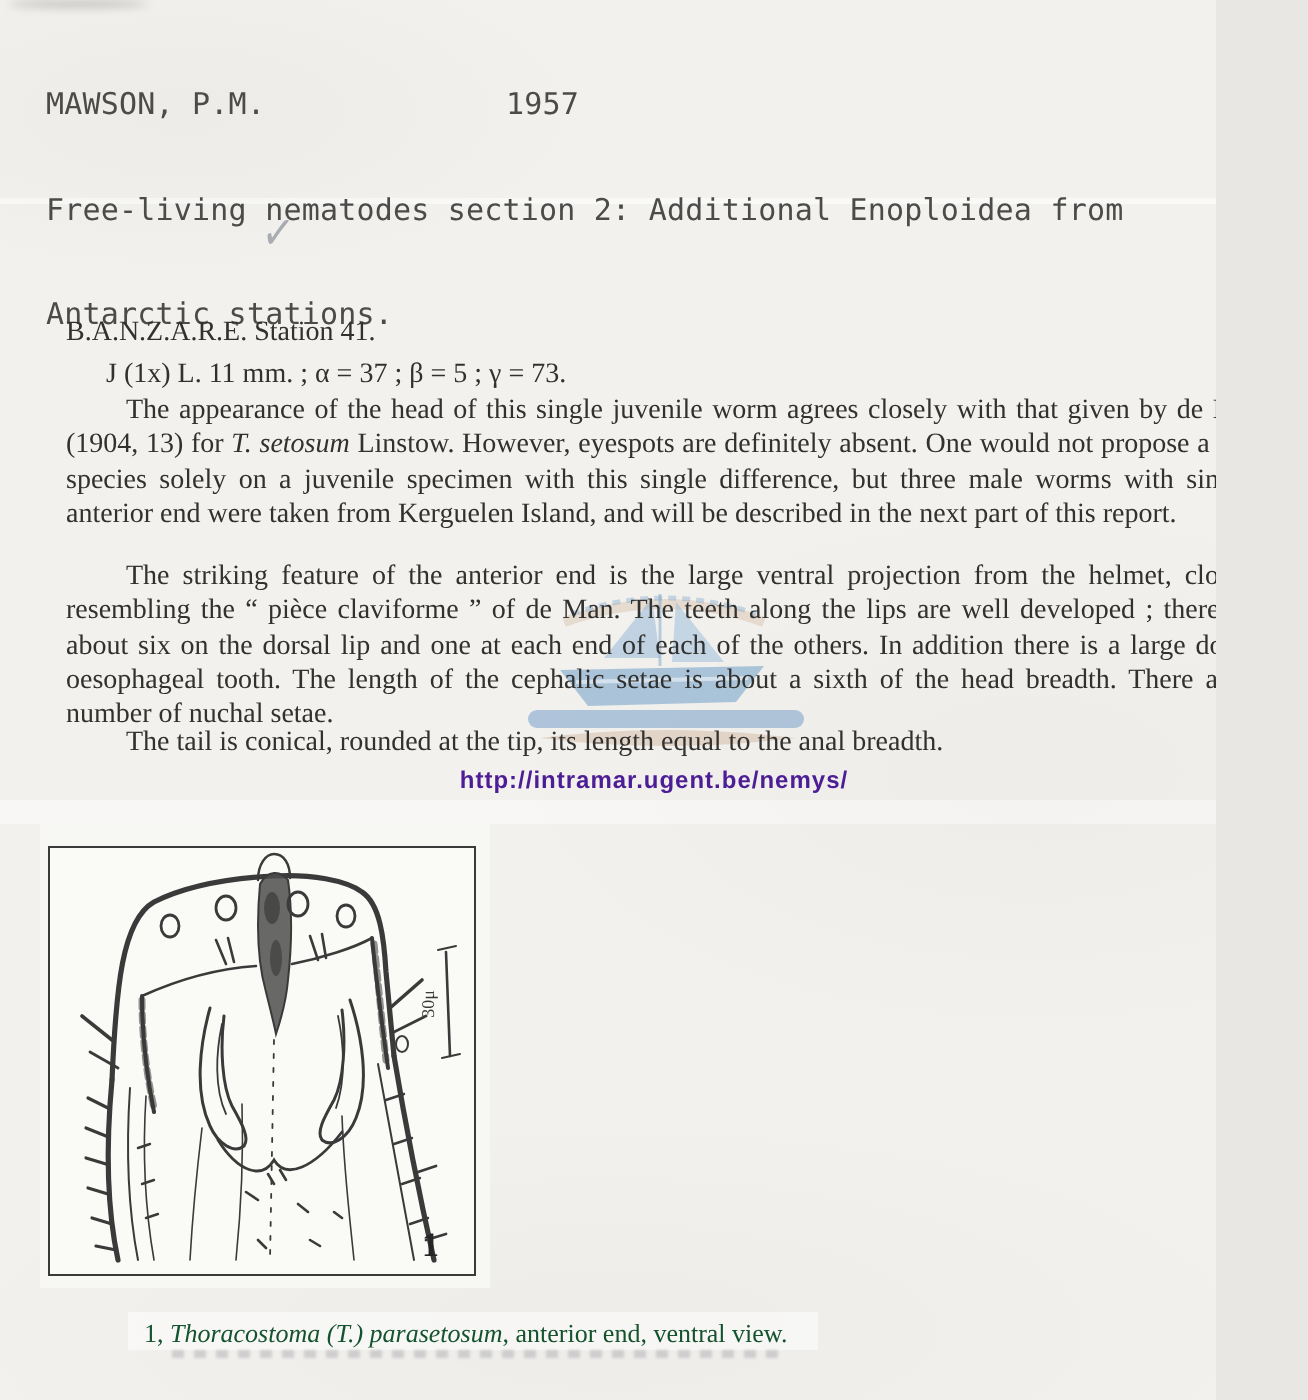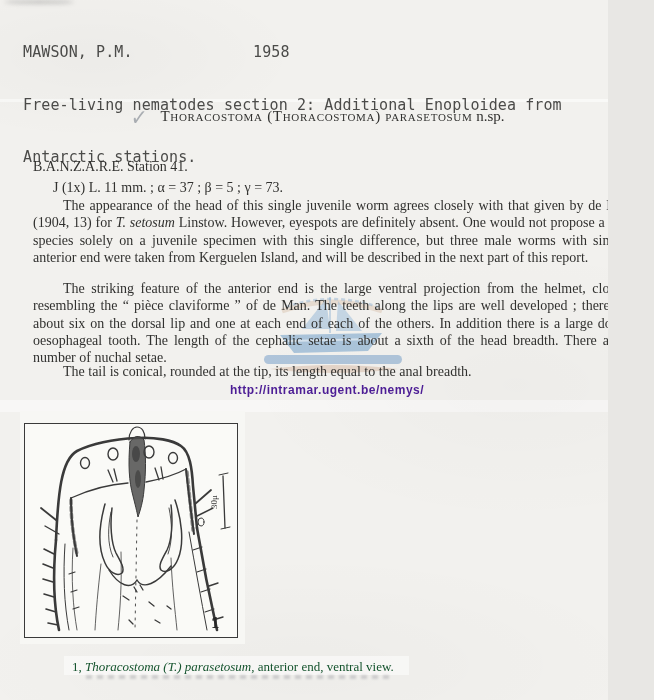--- a/index.html
+++ b/index.html
@@ -79,21 +79,21 @@
 
 <div class="page">
 
   <div class="top-smudge"></div>
   <div class="excerpt-edge"></div>
   <div class="excerpt-bottom-band"></div>
 
   <div class="typewriter">
     <div class="tw-row">
       <span class="tw-author">MAWSON, P.M.</span>
-      <span>1958</span>
+      <span>1957</span>
     </div>
     <div>Free-living nematodes section 2: Additional Enoploidea from</div>
     <div>Antarctic stations.</div>
   </div>
 
   <svg class="wm-ship" width="165" height="92" viewBox="0 0 165 92">
     <g>
       <path d="M 32 22 Q 82 4 132 22" stroke="#c8a183" stroke-width="5" fill="none" opacity="0.28"></path>
       <path d="M 36 18 Q 82 2 128 18" stroke="#7fa8cc" stroke-width="2.5" fill="none" opacity="0.4" stroke-dasharray="4 3"></path>
       <path d="M 52 40 L 76 10 L 80 40 Z" fill="#8fb3d6" opacity="0.5"></path>
@@ -101,21 +101,20 @@
       <path d="M 80 8 L 80 44" stroke="#6f9ec9" stroke-width="1.5" opacity="0.45"></path>
       <path d="M 30 46 L 132 44 L 118 62 L 44 64 Z" fill="#6f9ec9" opacity="0.55"></path>
       <path d="M 38 52 L 124 50" stroke="#ffffff" stroke-width="2" opacity="0.5"></path>
       <rect x="14" y="66" width="138" height="9" rx="4.5" fill="#5d8fc0" opacity="0.45"></rect>
       <path d="M 20 80 Q 82 72 148 80 Q 82 88 20 80 Z" fill="#c8a183" opacity="0.35"></path>
     </g>
   </svg>
 
   <span class="checkmark">✓</span>
 
-  <div class="title-line"><span class="smallcaps">Thoracostoma (Thoracostoma) parasetosum</span> <span>n.sp.</span></div>
 
   <div class="station">B.A.N.Z.A.R.E. Station 41.</div>
   <div class="meas">J (1x) L. 11 mm. ; α = 37 ; β = 5 ; γ = 73.</div>
 
   <p class="para para1"><span>The appearance of the head of this single juvenile worm agrees closely with that given by de Man (1904, 13) for </span><i>T. setosum</i><span> Linstow.  However, eyespots are definitely absent.  One would not propose a new species solely on a juvenile specimen with this single difference, but three male worms with similar anterior end were taken from Kerguelen Island, and will be described in the next part of this report.</span></p>
 
   <p class="para para2">The striking feature of the anterior end is the large ventral projection from the helmet, closely resembling the “ pièce claviforme ” of de Man.  The teeth along the lips are well developed ; there are about six on the dorsal lip and one at each end of each of the others.  In addition there is a large dorsal oesophageal tooth.  The length of the cephalic setae is about a sixth of the head breadth.  There are a number of nuchal setae.</p>
   <p class="para para3">The tail is conical, rounded at the tip, its length equal to the anal breadth.</p>
 
   <div class="wm-url">http://intramar.ugent.be/nemys/</div>

